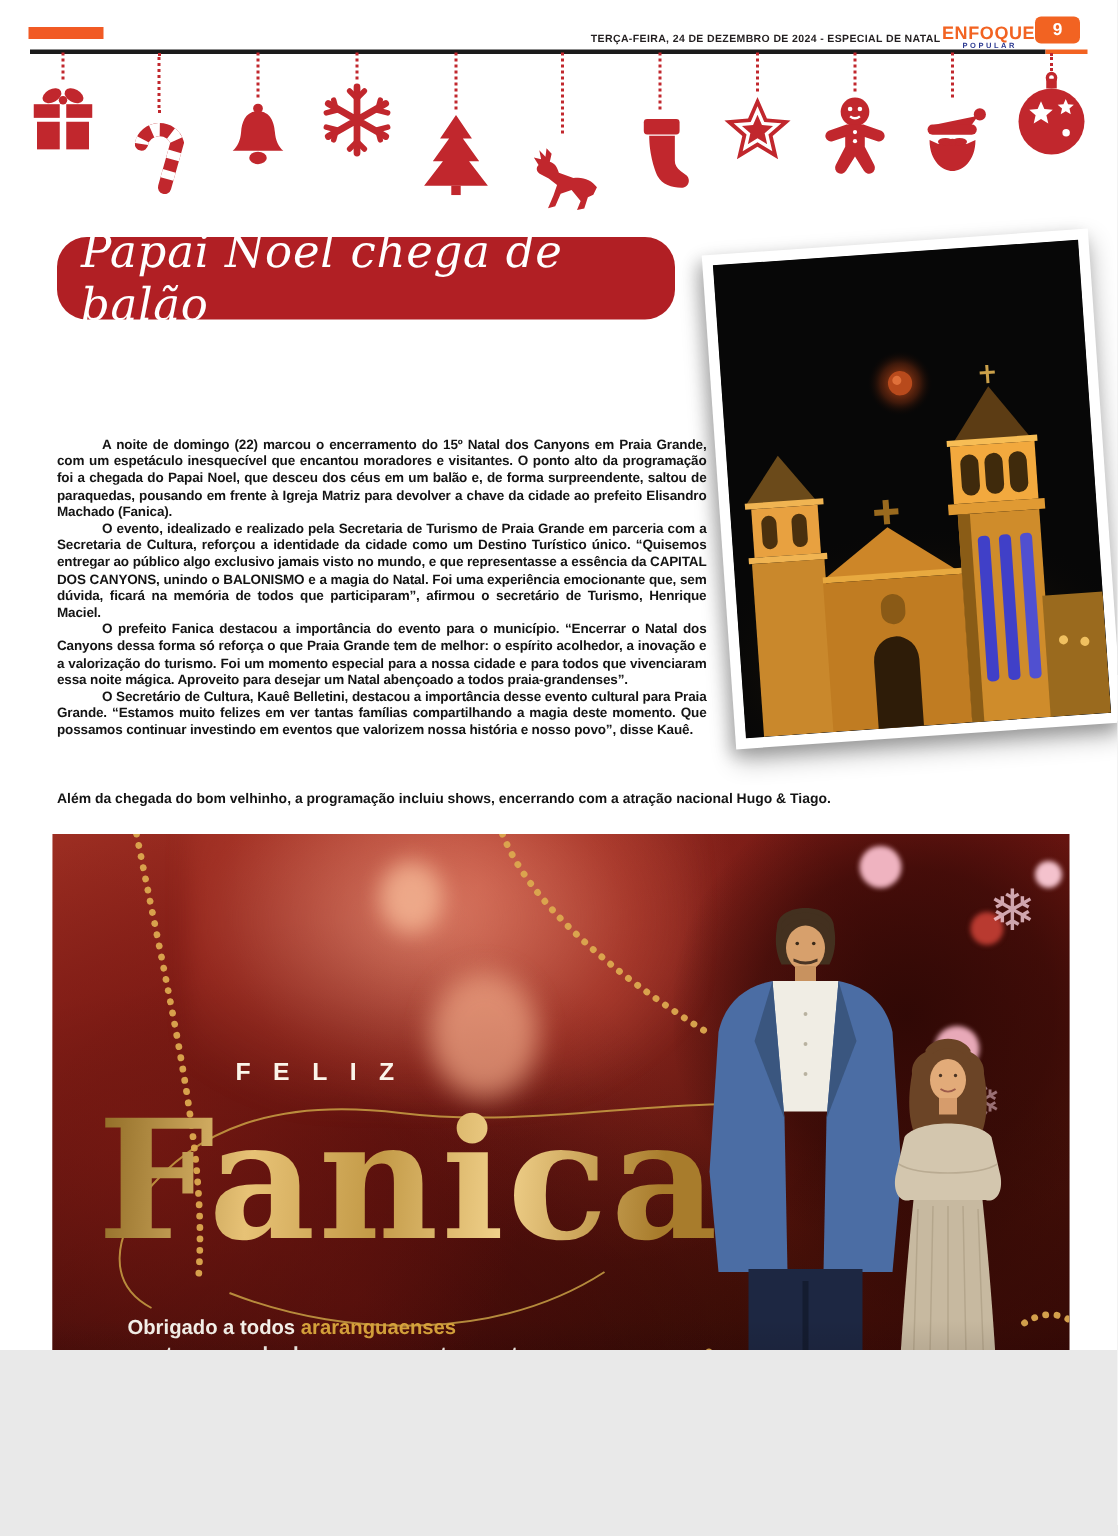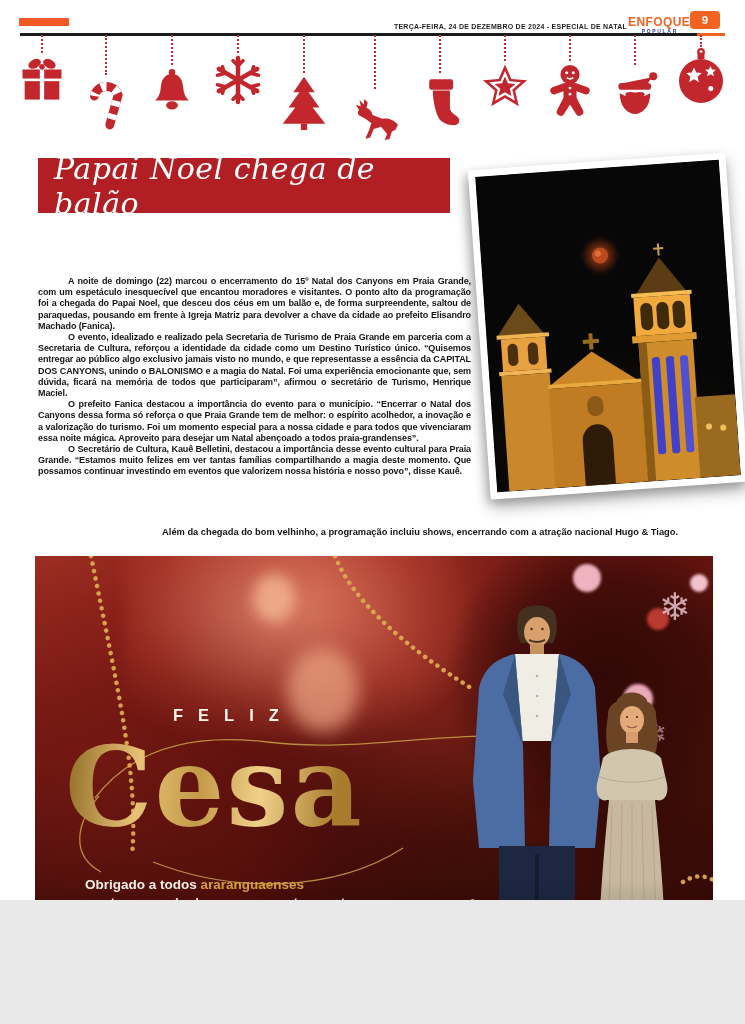--- a/index.html
+++ b/index.html
@@ -20,28 +20,28 @@
   
   .ornaments-row{position:absolute;top:35px;left:0;width:745px;height:118px;}
   .ornament{position:absolute;top:0;display:flex;flex-direction:column;align-items:center;}
   .string{width:0;border-left:2px dotted #c1272d;}
   .orn-icon{fill:#c1272d;display:block;}
 
   
   .headline-bar{position:absolute;left:38px;width:412px;background:#b11f24;color:#fff;
                 font-family:"DejaVu Serif",serif;font-style:italic;font-size:30px;letter-spacing:.5px;
                 display:flex;align-items:center;padding-left:16px;box-sizing:border-box;}
-  .bar1{top:158px;height:55px;}
+  .bar1{top:158px;height:55px;border-radius:20px;}
   .bar2{top:218px;height:57px;}
 
   
-  .article{position:absolute;left:38px;top:276px;width:433px;color:#141414;font-size:9px;
+  .article{position:absolute;left:38px;top:291px;width:433px;color:#141414;font-size:9px;
            line-height:11.2px;text-align:justify;font-weight:bold;letter-spacing:-.1px;}
   .article p{margin:0;text-indent:30px;}
-  .caption{position:absolute;left:38px;top:527px;width:640px;text-align:right;
+  .caption{position:absolute;left:38px;top:527px;width:640px;text-align:left;
            font-size:9.3px;font-weight:bold;color:#141414;}
 
   
   .photo{position:absolute;left:479px;top:161px;width:258px;height:330px;background:#fff;padding:7px;
          box-sizing:border-box;transform:rotate(-4deg);
          box-shadow:0 8px 16px rgba(0,0,0,.3),-4px 4px 10px rgba(0,0,0,.18);}
   .photo-inner{width:100%;height:100%;background:#070707;overflow:hidden;}
   .photo-inner svg{display:block;width:100%;height:100%;}
 
   
@@ -63,21 +63,21 @@
   .family-child{position:absolute;left:252px;top:92px;width:72px;height:84px;border-radius:50%;
                 background:#f0a887;filter:blur(9px);opacity:.7;}
   .tree-mass{position:absolute;right:-46px;top:-34px;width:310px;height:310px;
              background:radial-gradient(circle, rgba(46,8,5,.95) 0%, rgba(46,8,5,.6) 45%, transparent 72%);}
   .tree-mass2{position:absolute;right:-30px;top:150px;width:220px;height:240px;
               background:radial-gradient(circle, rgba(52,10,6,.85) 0%, transparent 70%);}
   .bauble-dec{position:absolute;border-radius:50%;filter:blur(1.6px);}
   .flake{position:absolute;color:rgba(255,218,230,.75);font-family:"DejaVu Sans",sans-serif;line-height:1;}
   .chains,.flourish{position:absolute;left:0;top:0;width:678px;height:443px;}
   .feliz{position:absolute;left:122px;top:150px;font-size:16.5px;letter-spacing:15px;
-         color:#fbf5ea;font-weight:bold;margin-left:16px;}
+         color:#fbf5ea;font-weight:bold;}
   .natal{position:absolute;left:30px;top:176px;font-family:"DejaVu Serif",serif;font-size:110px;
          line-height:1;font-weight:bold;letter-spacing:2px;color:#d9b860;
          background:linear-gradient(95deg,#8f6a24 0%,#e7c276 25%,#c39a47 45%,#f0d08a 65%,#a87c2c 90%);
          -webkit-background-clip:text;background-clip:text;-webkit-text-fill-color:transparent;}
   .message{position:absolute;left:50px;top:320px;font-size:13.5px;line-height:17.5px;
            color:#f7f3ec;font-weight:bold;}
   .message .gold{color:#d9a43c;}
   .signature{position:absolute;left:240px;top:396px;width:220px;text-align:center;
              font-size:13.5px;font-weight:bold;color:#ffffff;}
   .couple{position:absolute;left:372px;top:40px;width:306px;height:403px;}
@@ -328,21 +328,21 @@
     <svg class="chains" viewBox="0 0 678 443">
       <g fill="none" stroke="#dca94f" stroke-width="4.5" stroke-linecap="round" stroke-dasharray="0.1 7.5" opacity=".95">
         <path d="M56,0 C82,130 104,220 97,300"></path>
         <path d="M300,0 C318,46 372,92 436,132"></path>
         <path d="M398,443 C420,408 436,376 438,340"></path>
         <path d="M648,326 C660,318 674,318 686,330"></path>
       </g>
     </svg>
 
     <div class="feliz">FELIZ</div>
-    <div class="natal">Cesa</div>
+    <div class="natal">Fanica</div>
 
     <div class="message">
       <div><span>Obrigado a todos </span><span class="gold">araranguaenses</span></div>
       <div>por terem sonhado conosco nestes quatro anos.</div>
       <div><span>Que venham anos ainda mais </span><span class="gold">promissores.</span></div>
     </div>
     <div class="signature">César e Dione Cesa</div>
 
     <svg class="couple" viewBox="0 0 306 403">
 

